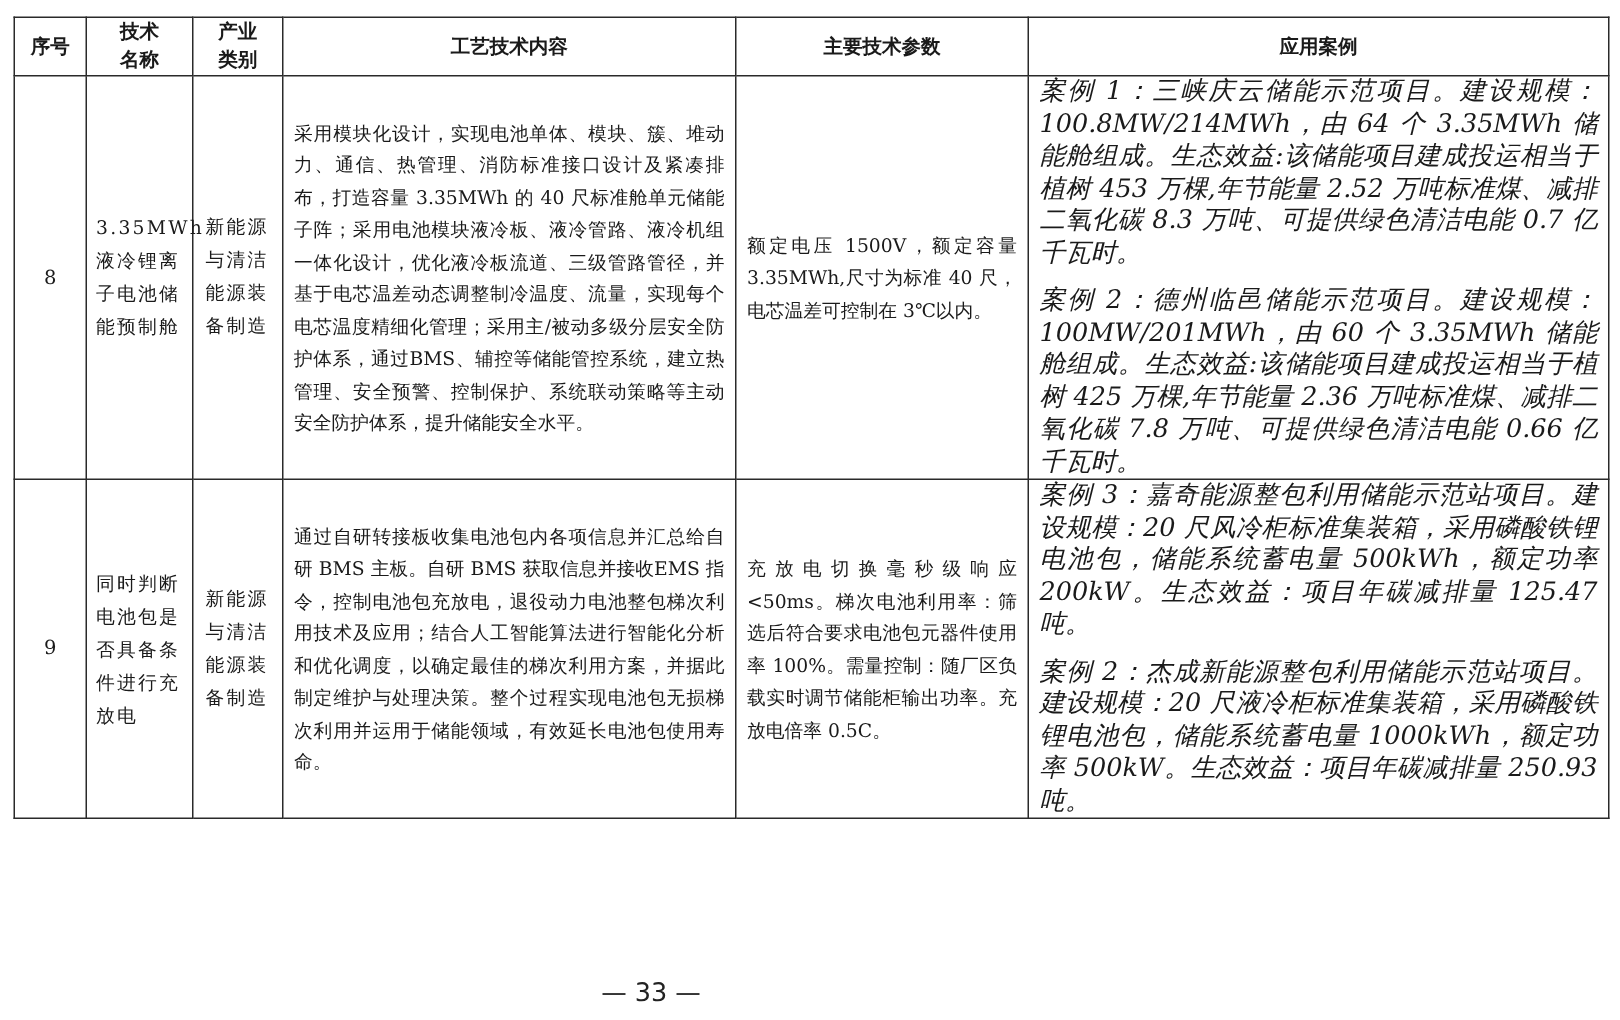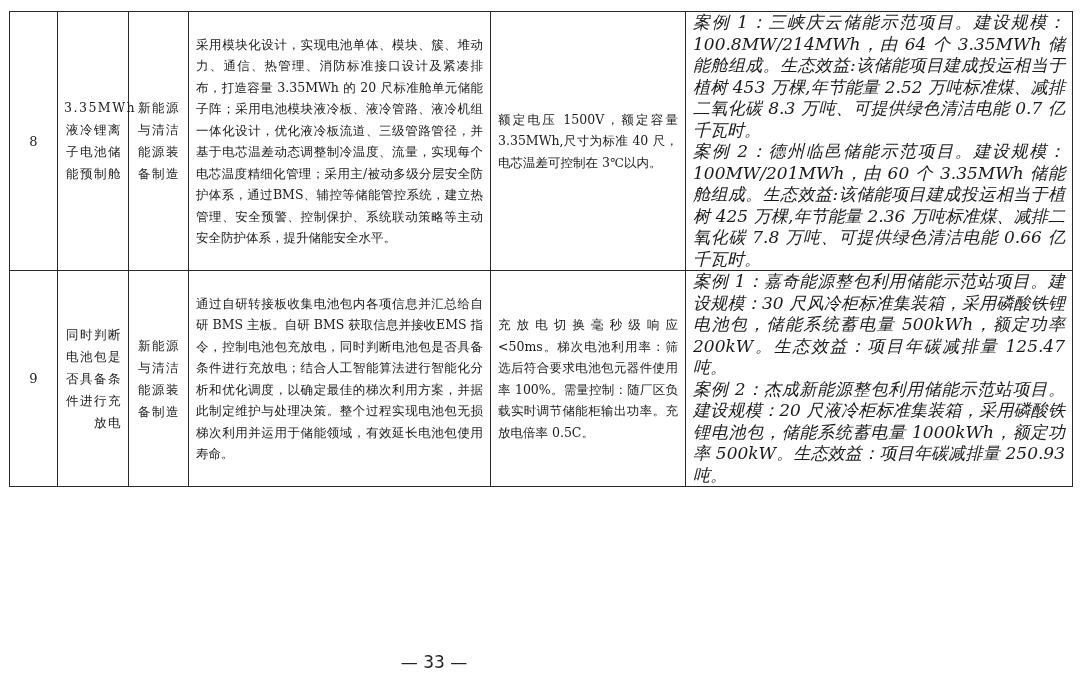--- a/index.html
+++ b/index.html
@@ -8,78 +8,92 @@
   table.tech { position:absolute; left:9px; top:11px; width:1063px;
                border-collapse:collapse; table-layout:fixed; }
   table.tech td, table.tech th { border:1.5px solid #2a2a2a; padding:0; vertical-align:middle; }
   th { font-family:"DejaVu Sans","Liberation Sans",sans-serif; font-weight:bold;
        font-size:13px; line-height:19px; text-align:center; color:#1a1a1a; }
   tr.hdr { height:39px; }
   tr.r8 { height:235px; }
   tr.r9 { height:190px; }
   .c-no { text-align:center; font-size:13px; }
   .c-name, .c-cat { font-size:12.5px; line-height:22px; letter-spacing:1.5px; }
-  .c-name div, .c-cat div { padding:0 6px;text-align:right; }
-  .c-cat div { padding:0 8px; }
+  .c-name div, .c-cat div { padding:0 6px; }
+  .c-cat div { padding:0 8px;font-family:Liberation Mono, monospace; }
   .c-body { font-size:12.5px; line-height:21.5px; text-align:justify; }
   .c-body div.pad { padding:0 7px; }
   .c-cases .case { padding:0 7px; font-size:17px; line-height:21.5px; text-align:justify;font-style:italic; }
-  .c-cases .case + .case { }
+  .c-cases .case + .case { margin-top:10px; }
   .page-num { position:absolute; left:0; width:868px; top:652px; text-align:center;
               font-family:"DejaVu Sans","Liberation Sans",sans-serif; font-size:17px; color:#222; }
 </style>
 </head>
 <body>
 
 <table class="tech">
   <colgroup>
     <col style="width:48px">
     <col style="width:71px">
     <col style="width:60px">
     <col style="width:302px">
     <col style="width:195px">
     <col style="width:387px">
   </colgroup>
   <tbody>
+      <tr class="hdr">
+    <th>序号</th>
+    <th>
+      <div>技术</div>
+      <div>名称</div>
+    </th>
+    <th>
+      <div>产业</div>
+      <div>类别</div>
+    </th>
+    <th>工艺技术内容</th>
+    <th>主要技术参数</th>
+    <th>应用案例</th>
+  </tr>
 
   <tr class="r8">
     <td class="c-no">8</td>
     <td class="c-name">
           <div>3.35MWh液冷锂离子电池储能预制舱</div>
         </td>
     <td class="c-cat">
           <div>新能源与清洁能源装备制造</div>
         </td>
     <td class="c-body">
-          <div class="pad">采用模块化设计，实现电池单体、模块、簇、堆动力、通信、热管理、消防标准接口设计及紧凑排布，打造容量 3.35MWh 的 20 尺标准舱单元储能子阵；采用电池模块液冷板、液冷管路、液冷机组一体化设计，优化液冷板流道、三级管路管径，并基于电芯温差动态调整制冷温度、流量，实现每个电芯温度精细化管理；采用主/被动多级分层安全防护体系，通过BMS、辅控等储能管控系统，建立热管理、安全预警、控制保护、系统联动策略等主动安全防护体系，提升储能安全水平。</div>
+          <div class="pad">采用模块化设计，实现电池单体、模块、簇、堆动力、通信、热管理、消防标准接口设计及紧凑排布，打造容量 3.35MWh 的 40 尺标准舱单元储能子阵；采用电池模块液冷板、液冷管路、液冷机组一体化设计，优化液冷板流道、三级管路管径，并基于电芯温差动态调整制冷温度、流量，实现每个电芯温度精细化管理；采用主/被动多级分层安全防护体系，通过BMS、辅控等储能管控系统，建立热管理、安全预警、控制保护、系统联动策略等主动安全防护体系，提升储能安全水平。</div>
         </td>
     <td class="c-body">
           <div class="pad">额定电压 1500V，额定容量3.35MWh,尺寸为标准 40 尺，电芯温差可控制在 3℃以内。</div>
         </td>
     <td class="c-cases">
       <div class="case">案例 1：三峡庆云储能示范项目。建设规模：100.8MW/214MWh，由 64 个 3.35MWh 储能舱组成。生态效益:该储能项目建成投运相当于植树 453 万棵,年节能量 2.52 万吨标准煤、减排二氧化碳 8.3 万吨、可提供绿色清洁电能 0.7 亿千瓦时。</div>
       <div class="case">案例 2：德州临邑储能示范项目。建设规模：100MW/201MWh，由 60 个 3.35MWh 储能舱组成。生态效益:该储能项目建成投运相当于植树 425 万棵,年节能量 2.36 万吨标准煤、减排二氧化碳 7.8 万吨、可提供绿色清洁电能 0.66 亿千瓦时。</div>
     </td>
   </tr>
 
   <tr class="r9">
     <td class="c-no">9</td>
     <td class="c-name">
           <div>同时判断电池包是否具备条件进行充放电</div>
         </td>
     <td class="c-cat">
           <div>新能源与清洁能源装备制造</div>
         </td>
     <td class="c-body">
-          <div class="pad">通过自研转接板收集电池包内各项信息并汇总给自研 BMS 主板。自研 BMS 获取信息并接收EMS 指令，控制电池包充放电，同时判断电池包是否具备条件进行充放电；结合人工智能算法进行智能化分析和优化调度，以确定最佳的梯次利用方案，并据此制定维护与处理决策。整个过程实现电池包无损梯次利用并运用于储能领域，有效延长电池包使用寿命。</div>
+          <div class="pad">通过自研转接板收集电池包内各项信息并汇总给自研 BMS 主板。自研 BMS 获取信息并接收EMS 指令，控制电池包充放电，退役动力电池整包梯次利用技术及应用；结合人工智能算法进行智能化分析和优化调度，以确定最佳的梯次利用方案，并据此制定维护与处理决策。整个过程实现电池包无损梯次利用并运用于储能领域，有效延长电池包使用寿命。</div>
         </td>
     <td class="c-body">
           <div class="pad">充放电切换毫秒级响应&lt;50ms。梯次电池利用率：筛选后符合要求电池包元器件使用率 100%。需量控制：随厂区负载实时调节储能柜输出功率。充放电倍率 0.5C。</div>
         </td>
     <td class="c-cases">
-      <div class="case">案例 1：嘉奇能源整包利用储能示范站项目。建设规模：30 尺风冷柜标准集装箱，采用磷酸铁锂电池包，储能系统蓄电量 500kWh，额定功率 200kW。生态效益：项目年碳减排量 125.47 吨。</div>
+      <div class="case">案例 3：嘉奇能源整包利用储能示范站项目。建设规模：20 尺风冷柜标准集装箱，采用磷酸铁锂电池包，储能系统蓄电量 500kWh，额定功率 200kW。生态效益：项目年碳减排量 125.47 吨。</div>
       <div class="case">案例 2：杰成新能源整包利用储能示范站项目。建设规模：20 尺液冷柜标准集装箱，采用磷酸铁锂电池包，储能系统蓄电量 1000kWh，额定功率 500kW。生态效益：项目年碳减排量 250.93 吨。</div>
     </td>
   </tr>
 </tbody>
   </table>
 
 <div class="page-num">— 33 —</div>
 
 </body></html>

